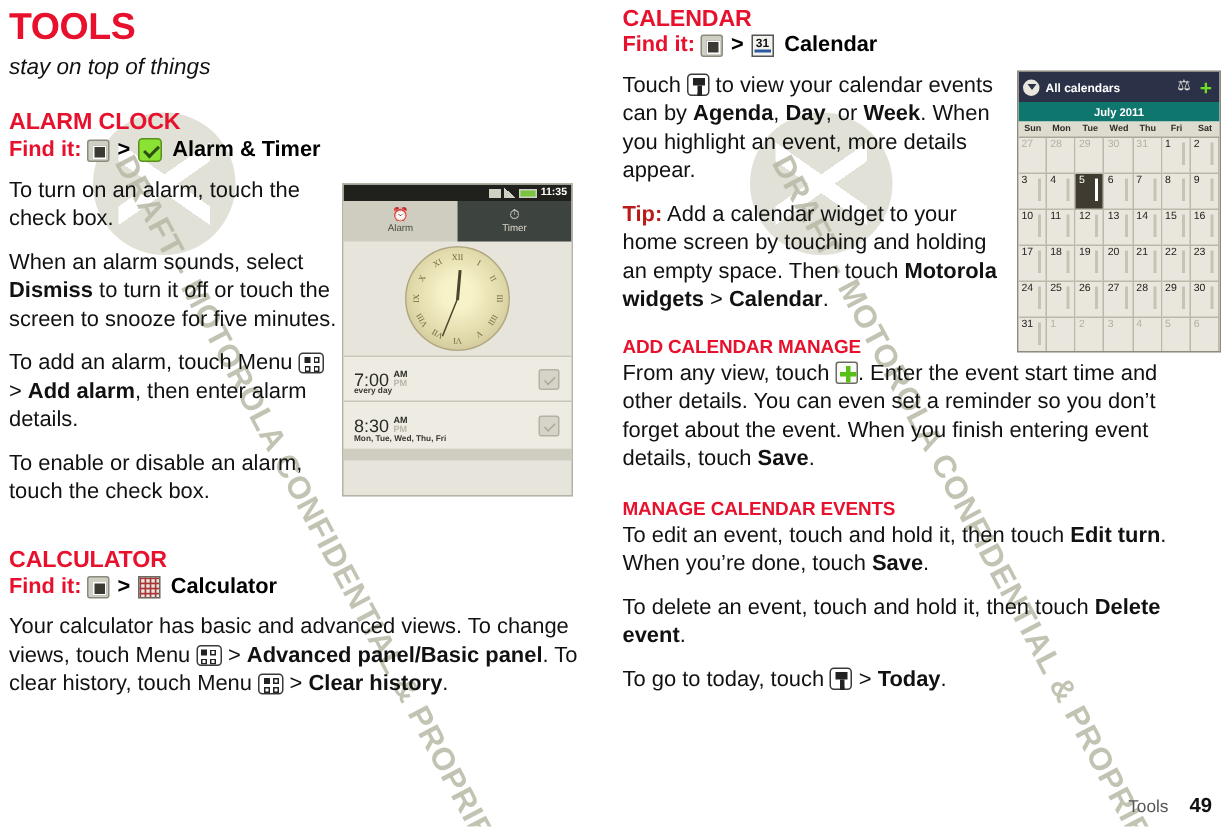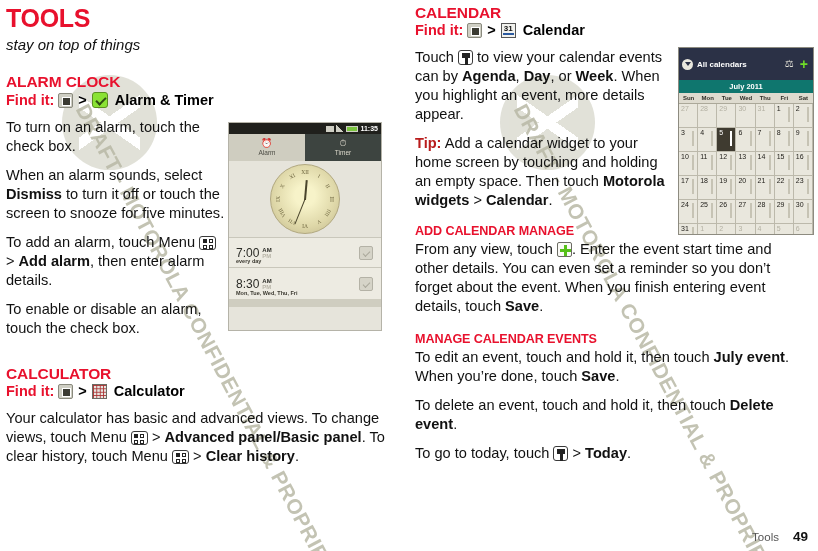--- a/index.html
+++ b/index.html
@@ -214,21 +214,21 @@
   }
   .pa-bottom{ height:8px; background:#cfcdc0; }
 
   
   .phone-cal{
     position:absolute; left:678px; top:47px; width:136px; height:188px;
     border:1px solid #8d8b80; background:#e9e7dd; z-index:12; overflow:hidden;
     font-family:"Liberation Sans", sans-serif;
   }
   .pc-top{
-    height:32px; background:#2b3146; display:flex; align-items:center;
+    height:20px; background:#2b3146; display:flex; align-items:center;
     padding:0 3px; gap:4px;
   }
   .pc-dd{
     width:11px;height:11px;border-radius:50%;background:#e9e7dd;
     position:relative; flex:0 0 auto;
   }
   .pc-dd::after{
     content:""; position:absolute; left:2.5px; top:3.5px;
     border-left:3px solid transparent; border-right:3px solid transparent;
     border-top:4px solid #2b3146;
@@ -335,21 +335,21 @@
       <p class="body">Touch <span class="ic ic-viewmenu"></span> to view your calendar events can by <b>Agenda</b>, <b>Day</b>, or <b>Week</b>. When you highlight an event, more details appear.</p>
       <p class="body"><b style="color:#b91c1c">Tip:</b> Add a calendar widget to your home screen by touching and holding an empty space. Then touch <b>Motorola widgets</b> &gt; <b>Calendar</b>.</p>
     </div>
 
     <div style="height:14px"></div>
     <h3 class="subsec">ADD CALENDAR MANAGE</h3>
     <p class="body tight" style="margin-top:2px">From any view, touch <span class="ic ic-plus"></span>. Enter the event start time and other details. You can even set a reminder so you don’t forget about the event. When you finish entering event details, touch <b>Save</b>.</p>
 
     <div style="height:16px"></div>
     <h3 class="subsec">MANAGE CALENDAR EVENTS</h3>
-    <p class="body tight" style="margin-top:2px">To edit an event, touch and hold it, then touch <b>July event</b>. When you’re done, touch <b>Save</b>.</p>
+    <p class="body tight" style="margin-top:2px">To edit an event, touch and hold it, then touch <b>Edit turn</b>. When you’re done, touch <b>Save</b>.</p>
     <p class="body">To delete an event, touch and hold it, then touch <b>Delete event</b>.</p>
     <p class="body">To go to today, touch <span class="ic ic-viewmenu"></span> &gt; <b>Today</b>.</p>
   </div>
 
   <div class="phone-alarm">
     <div class="pa-status">
       <span class="msg"></span>
       <span class="sig"></span>
       <span class="batt"></span>
       <span class="clk">11:35</span>

